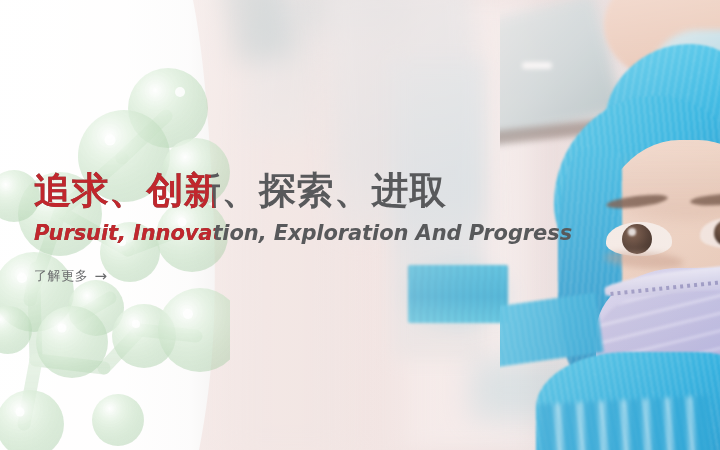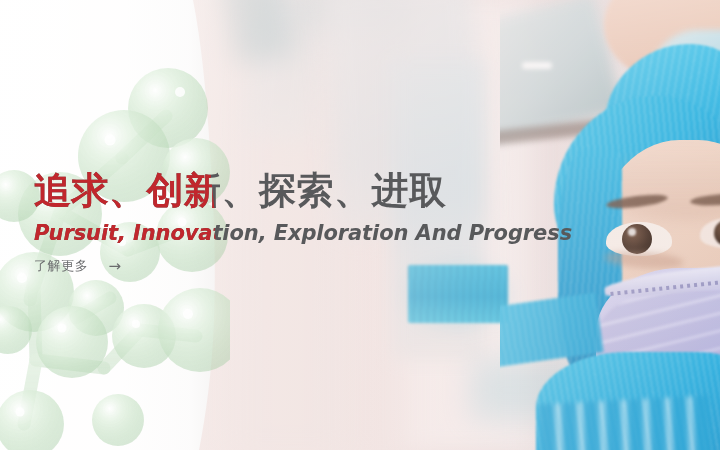--- a/index.html
+++ b/index.html
@@ -479,22 +479,22 @@
   }
   .subline.base { color: #58595b; }
   .subline.accent {
     color: #c1272d;
     clip-path: polygon(0 0, 180px 0, 182px 26px, 0 26px);
   }
 
   .more-link {
     display: inline-flex;
     align-items: center;
-    gap: 20px;
-    margin-top: 12px;
+    gap: 6px;
+    margin-top: 22px;
     color: #6a6b6d;
     font-size: 13px;
     line-height: 16px;
     letter-spacing: .6px;
     text-decoration: none;
     font-family: "DejaVu Sans", "Liberation Sans", sans-serif;
     cursor: pointer;
   }
   .more-link .arrow {
     display: inline-block;

